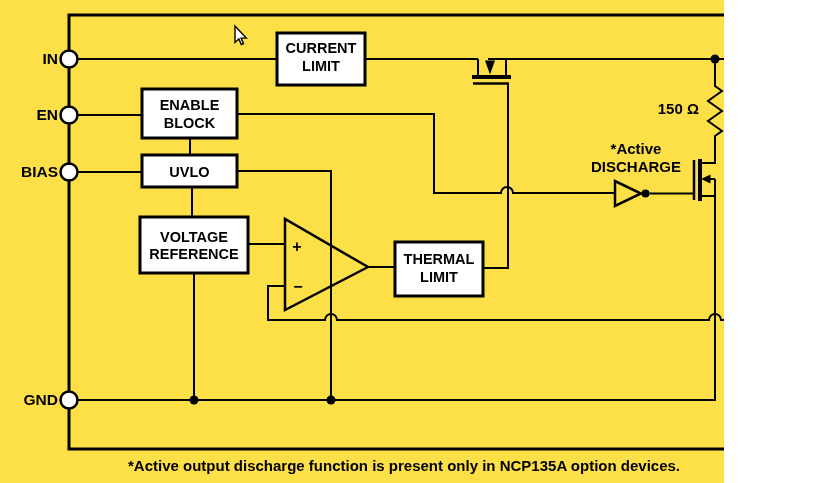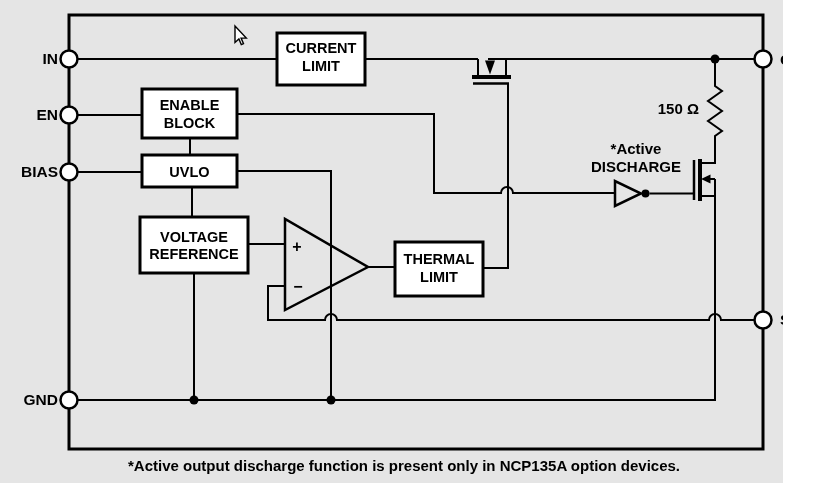--- a/index.html
+++ b/index.html
@@ -1,16 +1,16 @@
 <!DOCTYPE html>
 <html><head>
 <meta charset="utf-8">
 <style>
   html,body{margin:0;padding:0;background:#ffffff;}
-  .stage{width:783px;height:483px;position:relative;background:#e5e5e5;overflow:hidden;}
+  .stage{width:724px;height:483px;position:relative;background:#fde047;overflow:hidden;}
   svg{display:block;}
   text{font-family:"Liberation Sans","DejaVu Sans",sans-serif;fill:#000;}
   .pin-label{font-size:15.5px;font-weight:700;}
   .blk-label{font-size:14.5px;font-weight:700;}
   .sym-label{font-size:15px;font-weight:700;}
   .opamp-sign{font-size:16px;font-weight:700;}
   .footnote{font-size:15px;font-weight:700;}
   .wire{stroke:#000;stroke-width:2;fill:none;}
   .border{stroke:#000;stroke-width:3;fill:none;}
   .blockbox{stroke:#000;stroke-width:3;fill:#ffffff;}

